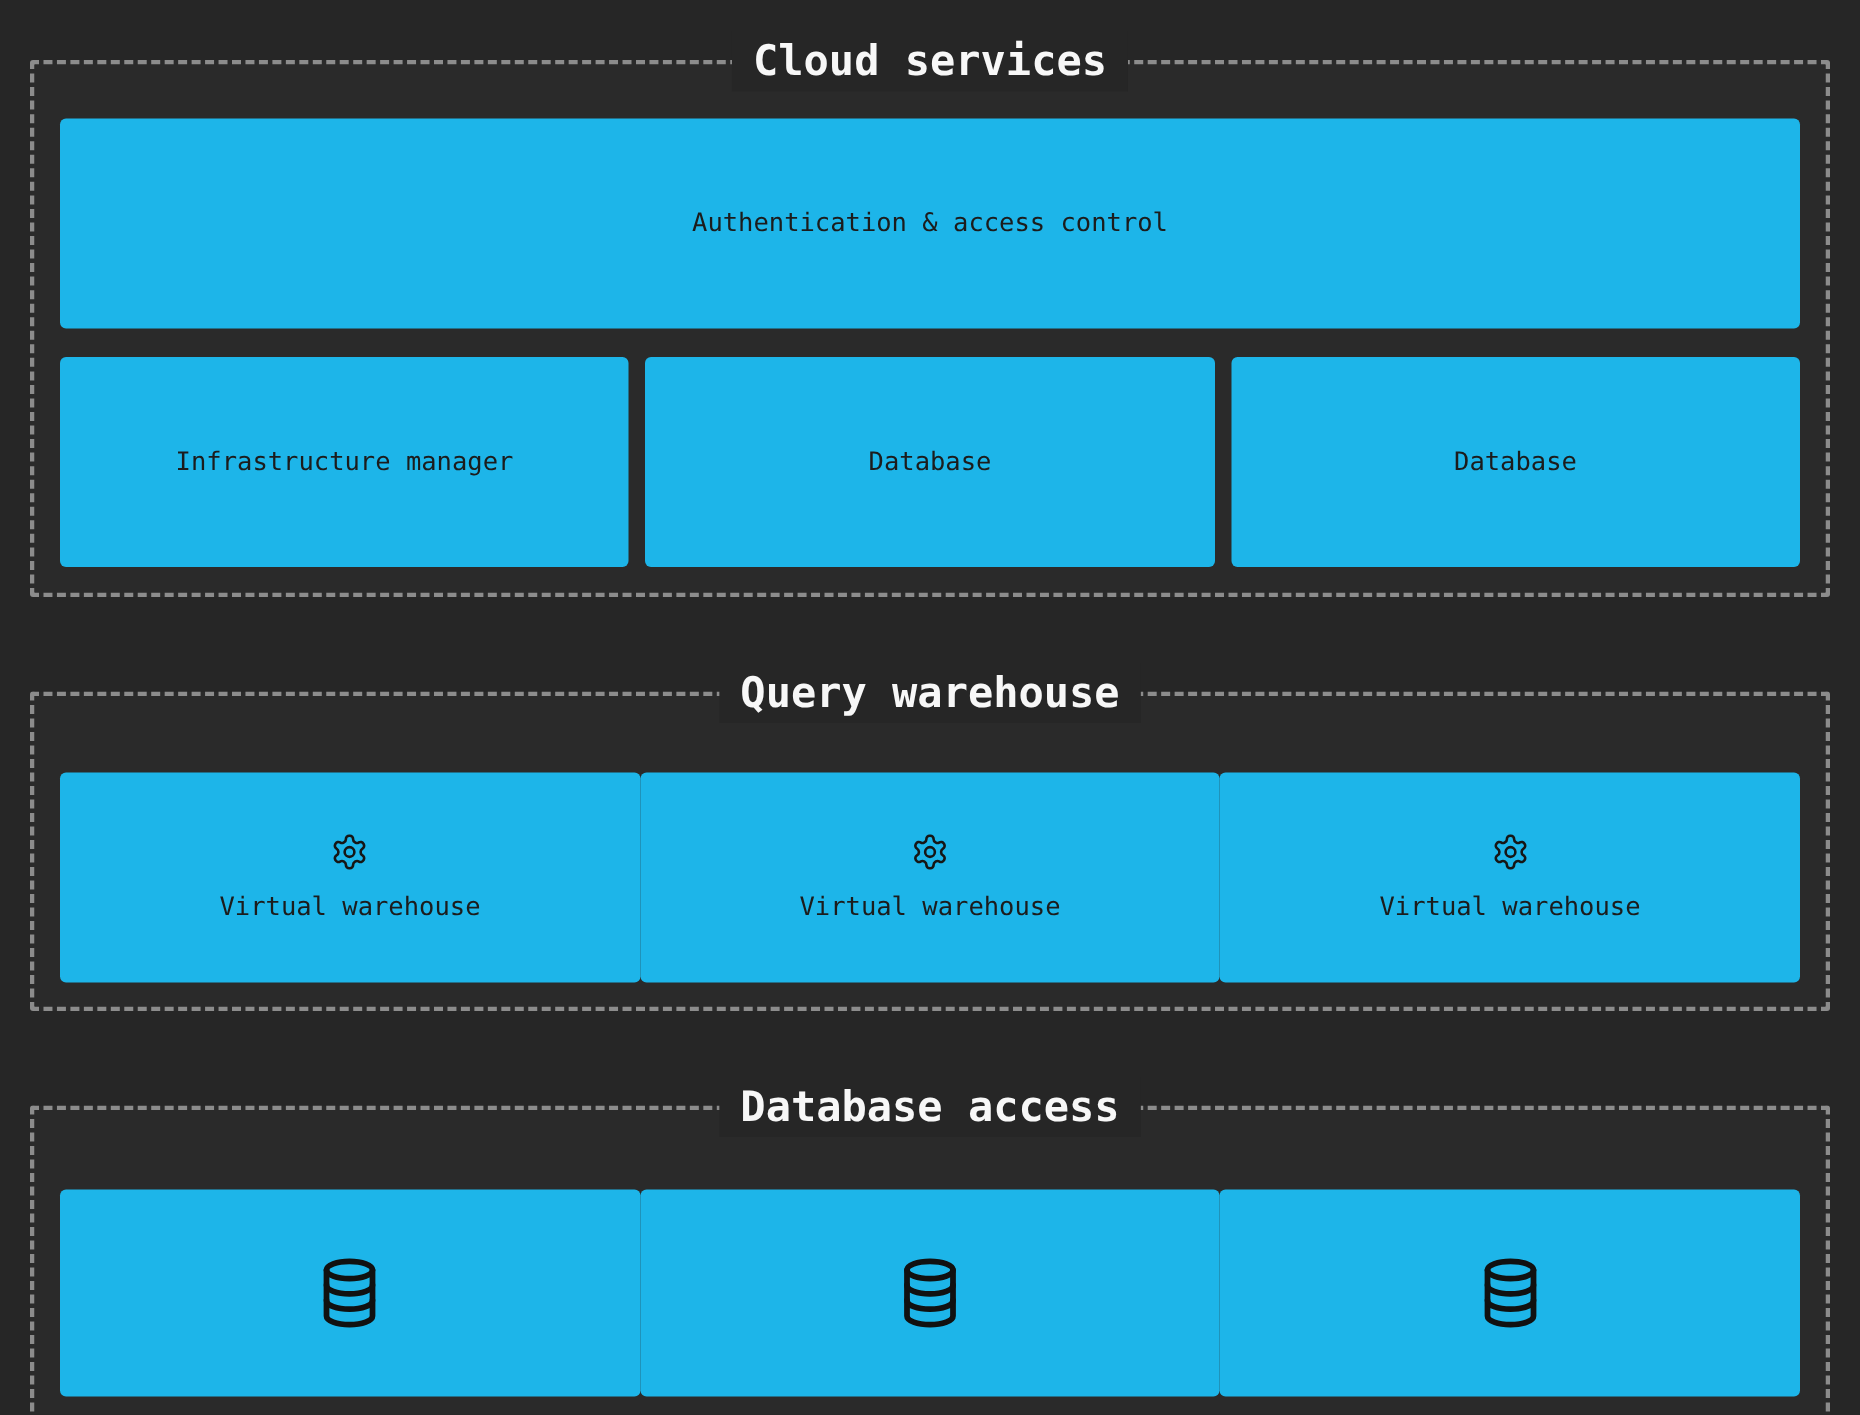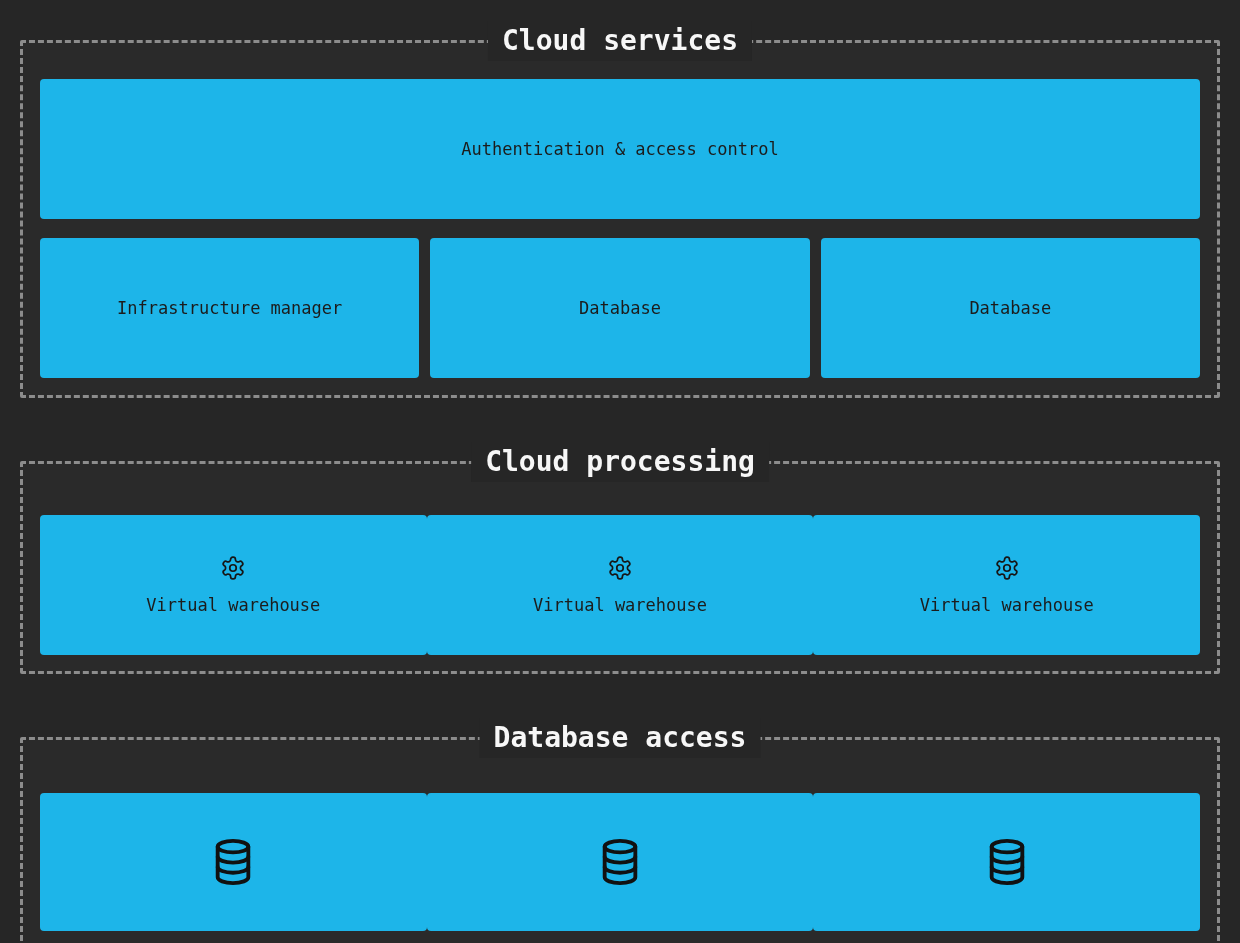--- a/index.html
+++ b/index.html
@@ -68,21 +68,21 @@
     <div class="box">
       <span>Database</span>
     </div>
     <div class="box">
       <span>Database</span>
     </div>
   </div>
 </div>
 
 <div class="section sec-query">
-  <div class="section-title">Cloud processing</div>
+  <div class="section-title">Query warehouse</div>
 
   <div class="row row-query">
 
     <div class="box box-column">
       <span class="icon">
         <svg viewBox="0 0 24 24" width="26" height="26" fill="none" stroke="#161616" stroke-width="1.6" stroke-linecap="round" stroke-linejoin="round">
           <path d="M12.22 2h-.44a2 2 0 0 0-2 2v.18a2 2 0 0 1-1 1.73l-.43.25a2 2 0 0 1-2 0l-.15-.08a2 2 0 0 0-2.73.73l-.22.38a2 2 0 0 0 .73 2.73l.15.1a2 2 0 0 1 1 1.72v.51a2 2 0 0 1-1 1.74l-.15.09a2 2 0 0 0-.73 2.73l.22.38a2 2 0 0 0 2.73.73l.15-.08a2 2 0 0 1 2 0l.43.25a2 2 0 0 1 1 1.73V20a2 2 0 0 0 2 2h.44a2 2 0 0 0 2-2v-.18a2 2 0 0 1 1-1.73l.43-.25a2 2 0 0 1 2 0l.15.08a2 2 0 0 0 2.73-.73l.22-.39a2 2 0 0 0-.73-2.73l-.15-.08a2 2 0 0 1-1-1.74v-.5a2 2 0 0 1 1-1.74l.15-.09a2 2 0 0 0 .73-2.73l-.22-.38a2 2 0 0 0-2.73-.73l-.15.08a2 2 0 0 1-2 0l-.43-.25a2 2 0 0 1-1-1.73V4a2 2 0 0 0-2-2z"></path>
           <circle cx="12" cy="12" r="3"></circle>
         </svg>
       </span>

